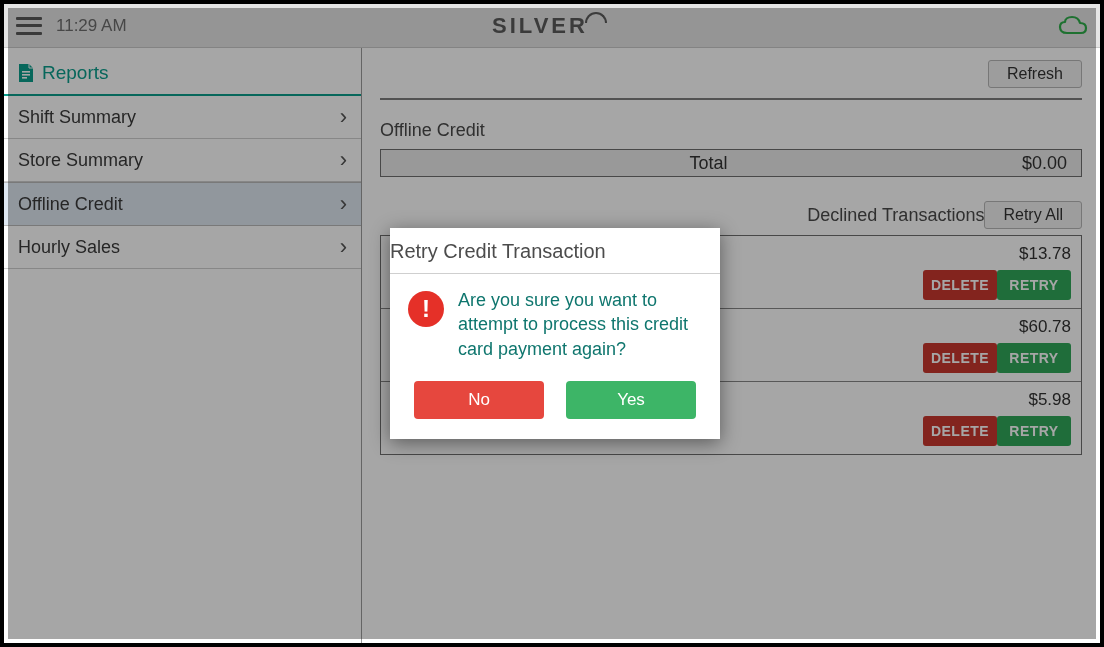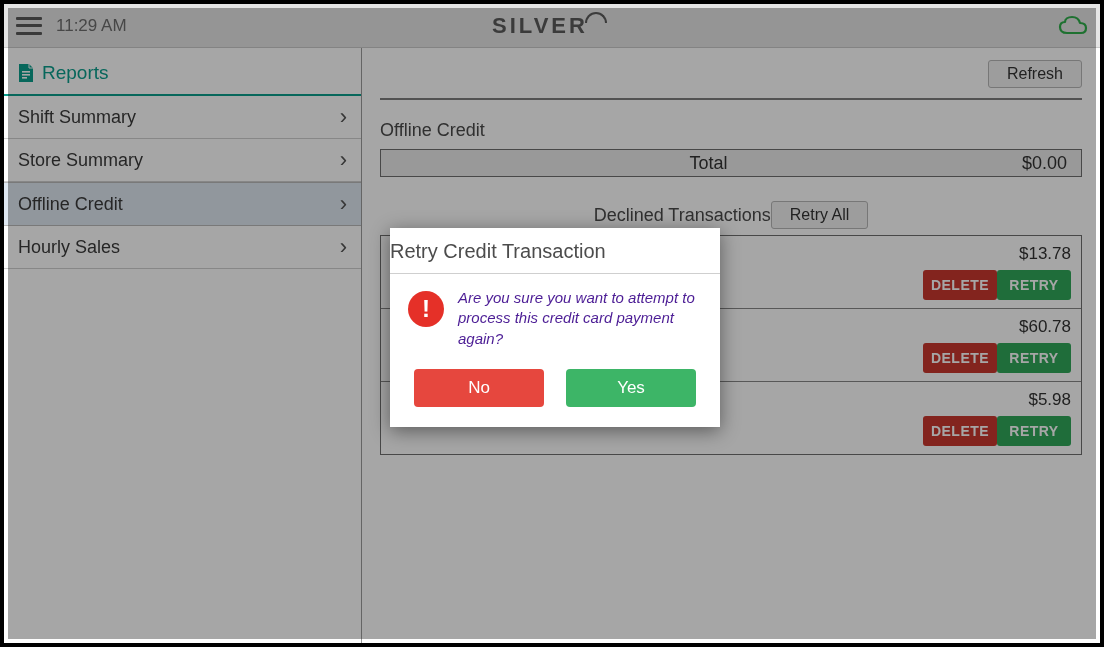--- a/index.html
+++ b/index.html
@@ -112,21 +112,21 @@
     display: flex; align-items: center;
     height: 28px;
     padding: 0 14px;
     font-size: 18px; color: #333;
   }
   .total-label { flex: 1; text-align: center;}
   .total-value { }
 
   .declined-header {
     margin-top: 24px;
-    display: flex; align-items: center; justify-content: center;
+    display: flex; align-items: center; justify-content: flex-end;
   }
   .declined-header .section-label { margin-top: 0; }
 
   .txn-list {
     margin-top: 6px;
     border: 1px solid #6f6f6f;
   }
   .txn-row {
     border-bottom: 1px solid #888;
     padding: 8px 10px 8px 10px;
@@ -175,21 +175,21 @@
     align-items: flex-start;
   }
   .alert-icon {
     width: 36px; height: 36px; border-radius: 50%;
     background: #e53028; flex-shrink: 0;
     display: flex; align-items: center; justify-content: center;
     color: #fff; font-size: 24px; font-weight: bold;
     margin-top: 3px;
   }
   .modal-message {
-    font-size: 15px; color: #4c1d95; line-height: 1.35; font-style: italic;
+    font-size: 18px; color: #0f766e; line-height: 1.35;
   }
   .modal-actions {
     display: flex; gap: 22px; justify-content: center;
     padding: 14px 18px 20px 18px;
   }
   .btn-no, .btn-yes {
     flex: 1; max-width: 130px;
     border: none; border-radius: 4px;
     padding: 9px 0; font-size: 17px; color: #fff; cursor: pointer;
     text-align: center;

